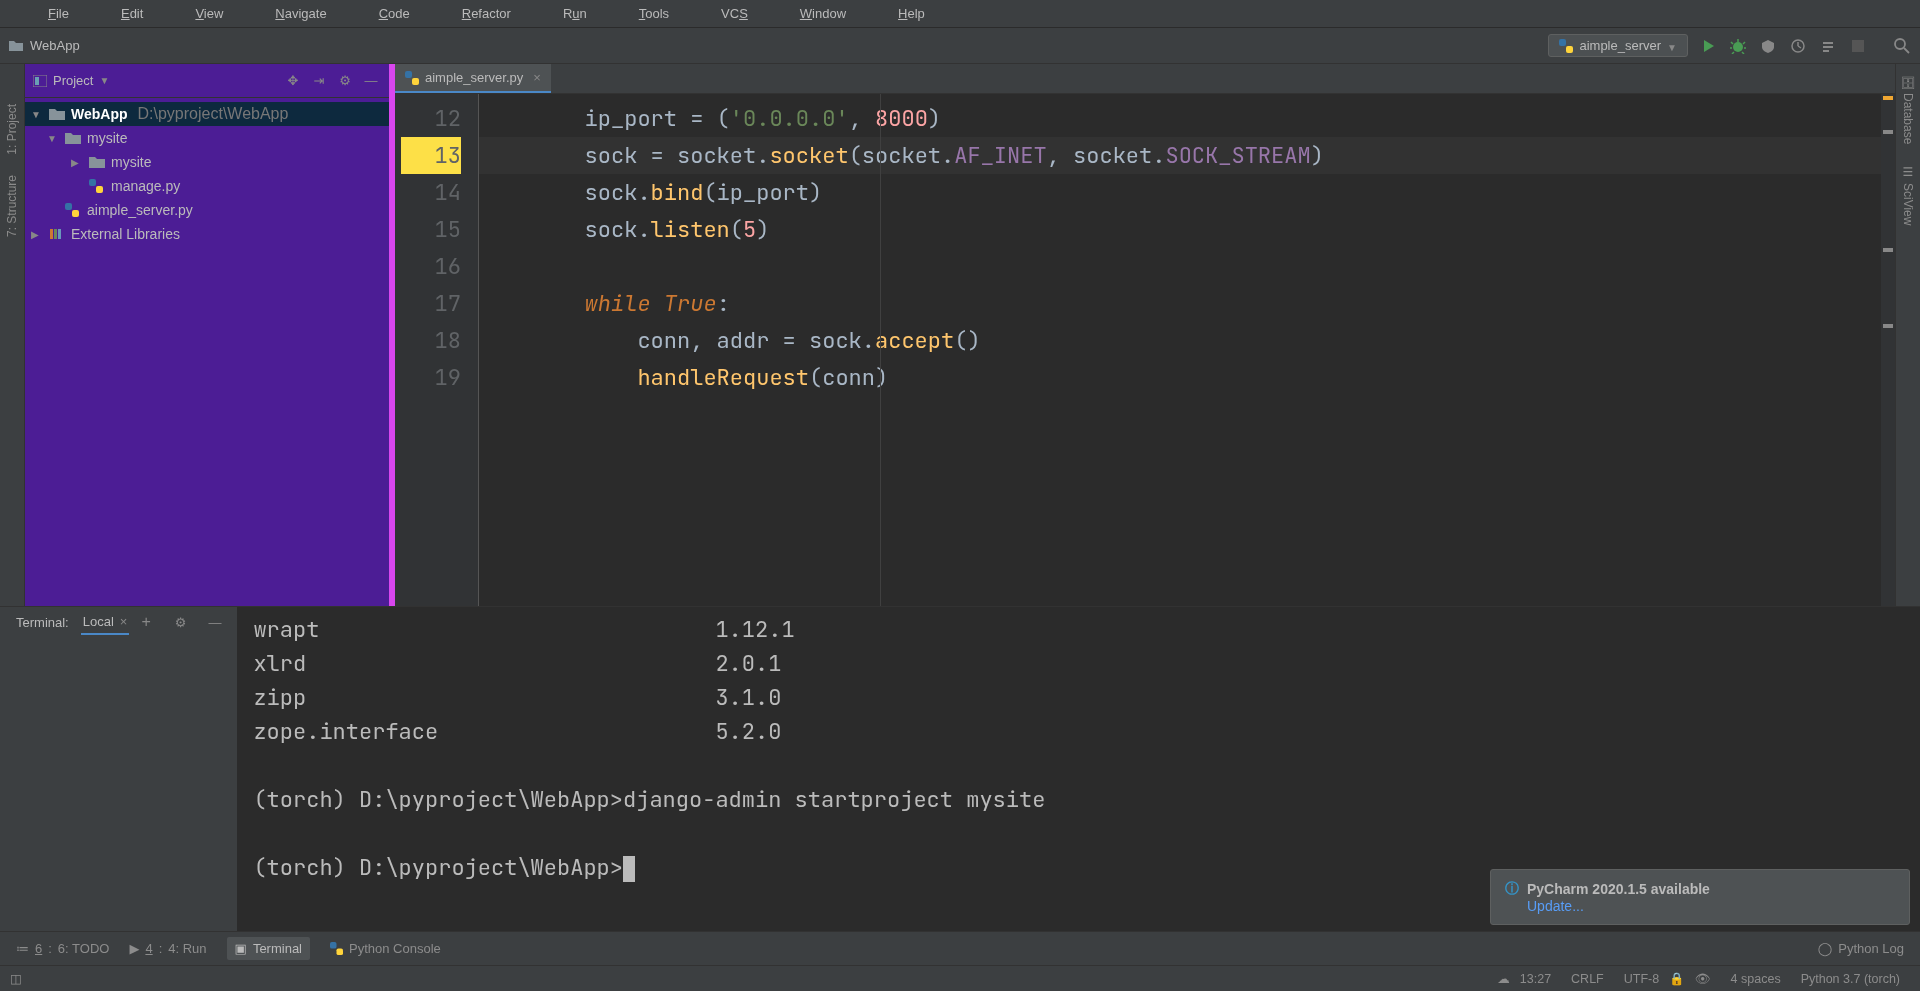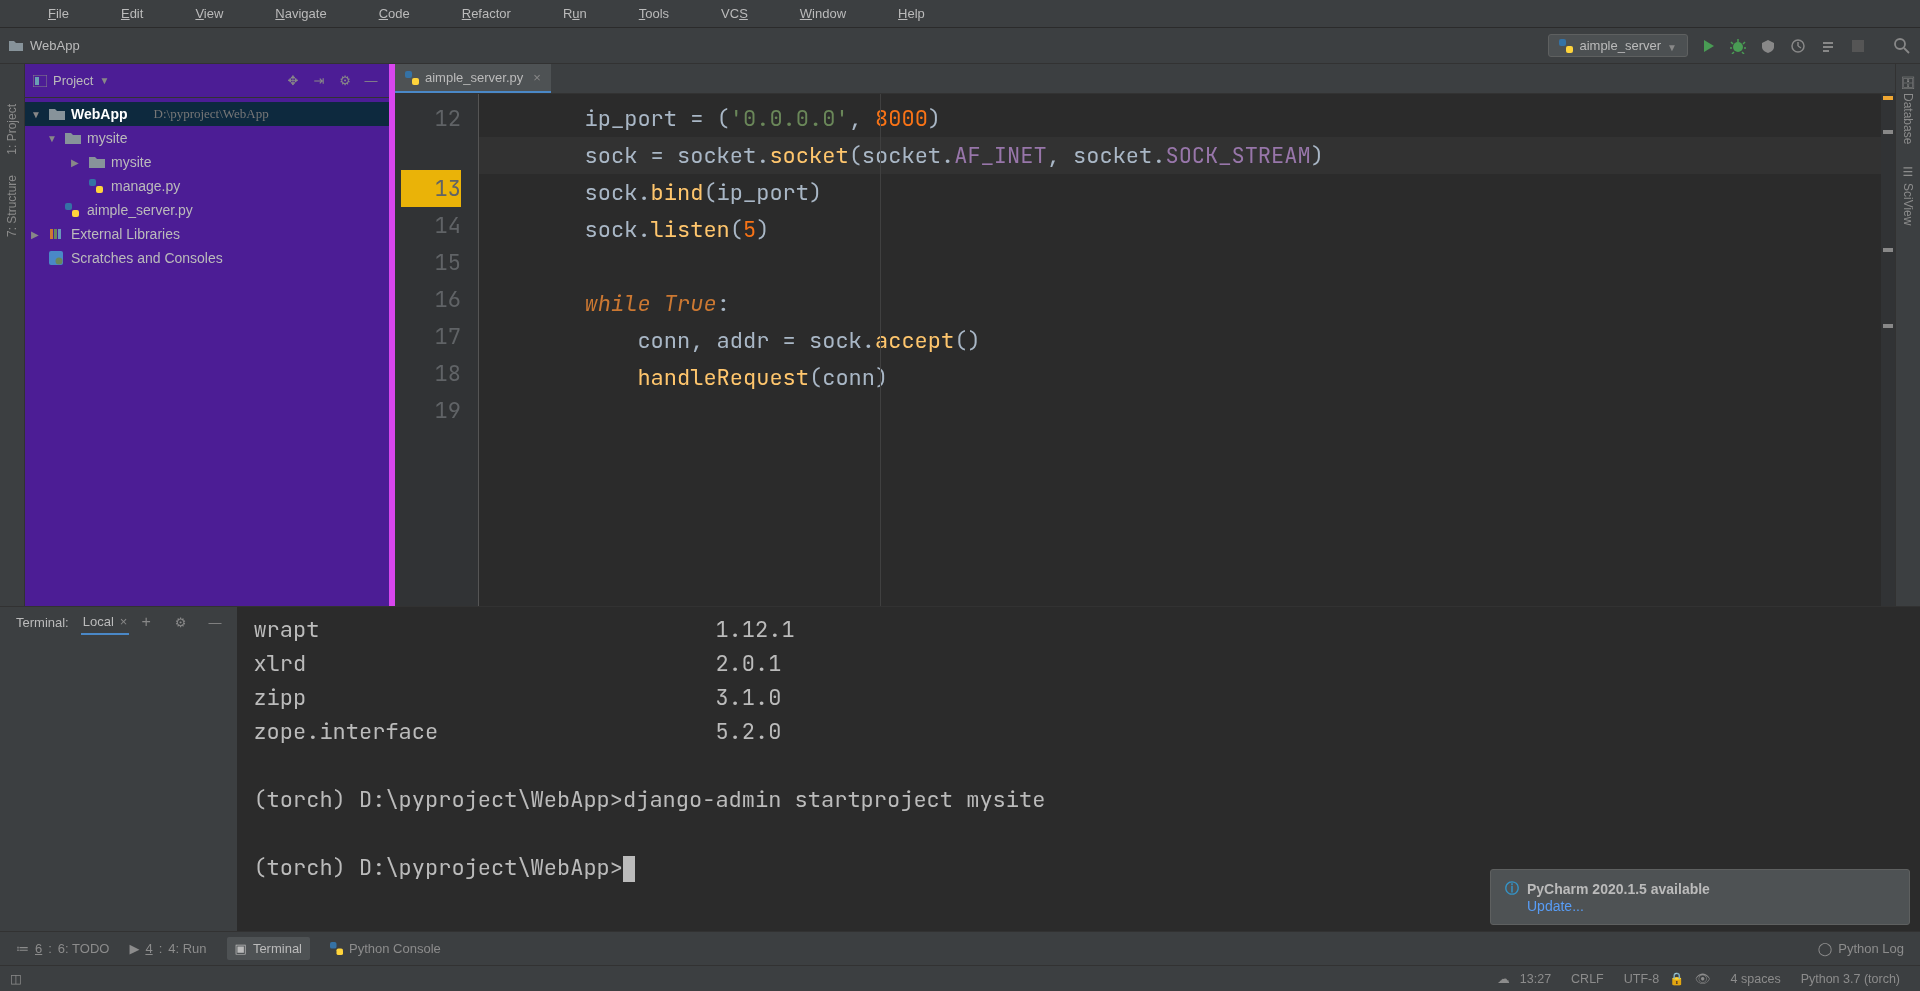--- a/index.html
+++ b/index.html
@@ -23,36 +23,36 @@
 .proj-panel { width:370px; background:#4c1d95; border-right:6px solid #d946ef; display:flex; flex-direction:column; }
 .proj-header { display:flex; align-items:center; height:34px; padding:0 8px; gap:6px; border-bottom:1px solid #323232; }
 .proj-header .title { color:#bbb; }
 .proj-header .sp { flex:1; }
 .proj-header .tool { width:20px; text-align:center; color:#888; cursor:pointer; }
 .tree { padding:4px 0; font-size:14px; }
 .tree .row { display:flex; align-items:center; height:24px; padding-left:6px; gap:4px; cursor:pointer; }
 .tree .row.selected { background:#0d293e; color:#fff; }
 .tree .row .arrow { width:14px; color:#888; font-size:10px; }
 .tree .row .fic { width:18px; }
-.tree .row .path { color:#777; margin-left:22px; font-size:13px;font-family:Liberation Serif, serif; }
+.tree .row .path { color:#777; margin-left:6px; font-size:16px; }
 .tree .d1{padding-left:22px;} .tree .d2{padding-left:46px;}
 .folder-ic{color:#87939a;}
 .editor { flex:1; display:flex; flex-direction:column; background:#2b2b2b; min-width:0; }
 .tabbar { display:flex; height:30px; background:#3c3f41; border-bottom:1px solid #323232; }
 .tab { display:flex; align-items:center; gap:6px; padding:0 10px; background:#4e5254; color:#bbb; border-bottom:2px solid #4a88c7; font-size:13px; cursor:pointer; }
 .tab .close{ color:#888; margin-left:4px; }
 .code-area { flex:1; display:flex; overflow:hidden; position:relative; }
 .lnums { width:84px; background:#313335; text-align:right; padding:6px 18px 6px 6px; font-family:"JetBrains Mono","Consolas",monospace; font-size:22px; color:#606366; line-height:37px; position:relative; }
-.lnums .ln.hl { background:#eab308;margin-top:33px; }
+.lnums .ln.hl { background:#fde047; }
 .lnums::after{content:"";position:absolute;right:0;top:0;bottom:0;width:1px;background:#555;}
 .code { flex:1; padding:6px 0 6px 0; font-family:"JetBrains Mono","Consolas",monospace; font-size:22px; line-height:37px; white-space:pre; color:#a9b7c6; overflow:hidden; }
 .code .cline{ height:37px; }
 .code .cline.hl{ background:#323232; }
 .indent-guide{position:absolute;top:0;bottom:0;left:485px;width:1px;background:#404040;pointer-events:none;}
-.kw{color:#cc7832;font-style:italic;} .op{color:#a9b7c6;} .str{color:#6a8759;} .num{color:#f97316;} .fn{color:#ffc66d;} .cst{color:#9876aa;}
+.kw{color:#cc7832;font-style:italic;} .op{color:#a9b7c6;} .str{color:#6a8759;} .num{color:#fca5a5;} .fn{color:#ffc66d;} .cst{color:#9876aa;}
 .breadcrumb-inline{height:24px;background:#313335;padding:0 20px 0 490px;font-size:14px;color:#808080;display:flex;align-items:center;border-top:1px solid #3c3f41;}
 .err-stripe{width:14px;background:#313335;position:relative;}
 .err-stripe .m{position:absolute;left:2px;width:10px;height:4px;}
 .terminal-panel { height:325px; background:#3c3f41; display:flex; border-top:1px solid #323232; position:absolute; left:0; right:0; bottom:60px; }
 .term-header{ display:flex; align-items:center; height:30px; padding:0 16px; gap:12px; font-size:13px; }
 .term-header .lbl{ color:#bbb; }
 .term-header .tab-local{ color:#bbb; border-bottom:2px solid #4a88c7; padding:4px 2px; display:flex; align-items:center; gap:6px; }
 .term-header .plus{ color:#888; cursor:pointer; font-size:16px; }
 .term-header .sp{flex:1;}
 .term-body{ flex:1; background:#2b2b2b; padding:6px 16px; font-family:"JetBrains Mono","Consolas",monospace; font-size:22px; line-height:34px; color:#bbb; white-space:pre; }
@@ -232,30 +232,20 @@
         <span class="arrow">▶</span>
         <span class="fic">
             <svg width="14" height="14" viewBox="0 0 14 14">
               <rect x="1" y="2" width="3" height="10" fill="#cc7832"></rect>
               <rect x="5" y="2" width="3" height="10" fill="#6a8759"></rect>
               <rect x="9" y="2" width="3" height="10" fill="#6897bb"></rect>
             </svg>
           </span>
         <span>External Libraries</span>
       </div>
-      <div class="row">
-        <span class="arrow"></span>
-        <span class="fic">
-            <svg width="14" height="14" viewBox="0 0 14 14">
-              <rect width="14" height="14" rx="2" fill="#4a88c7"></rect>
-              <circle cx="10" cy="10" r="3.5" fill="#6a8759"></circle>
-            </svg>
-          </span>
-        <span>Scratches and Consoles</span>
-      </div>
     </div>
   </div>
 
   <div class="editor">
     <div class="tabbar">
       <div class="tab">
         <span>
             <svg width="14" height="14" viewBox="0 0 14 14">
               <rect width="7" height="7" fill="#3572a5" rx="2"></rect>
               <rect x="7" y="7" width="7" height="7" fill="#ffd43b" rx="2"></rect>

